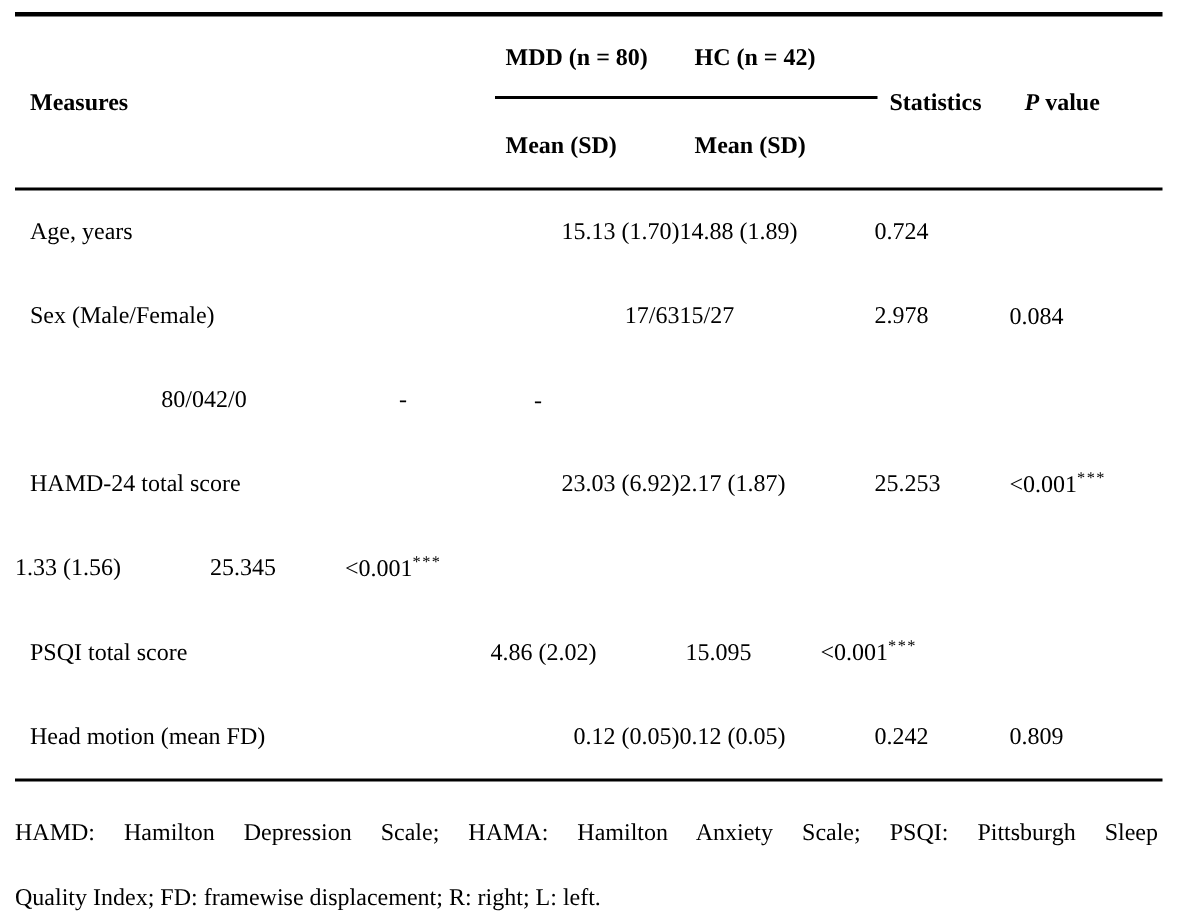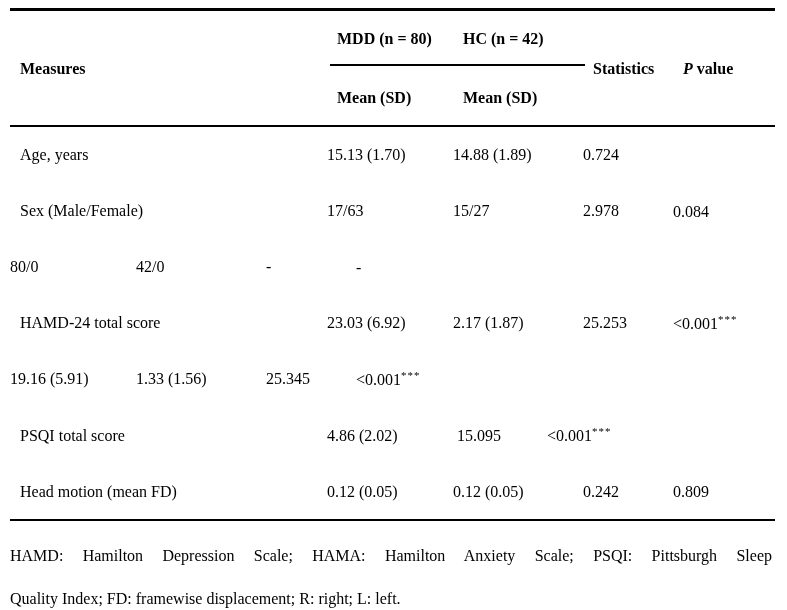--- a/index.html
+++ b/index.html
@@ -26,21 +26,21 @@
   .thead .stats-h    { position: absolute; left: 583px; top: 60px; }
   .thead .p-h        { position: absolute; left: 673px; top: 60px; }
   .thead .p-h i      { font-style: italic; }
   .thead .p-h .rest  { margin-left: 4px; }
   .thead .sub-mdd    { position: absolute; left: 327px; top: 89px; }
   .thead .sub-hc     { position: absolute; left: 453px; top: 89px; }
   .tbody { position: absolute; left: 0; top: 127px; width: 765px; }
   .row { display: flex; align-items: center; height: 56.1px; }
   .c { display: block; }
   .c.label { width: 317px; padding-left: 10px; box-sizing: border-box; }
-  .c.mdd   { width: 126px; }
+  .c.mdd   { width: 126px; text-align: right; }
   .c.hc    { width: 130px; }
   .c.stats { width: 90px; }
   .c.pval  { flex: 1; }
   .c.pval.sig { font-weight: normal; }
   .c.pval sup { font-size: 0.68em; vertical-align: super; letter-spacing: 1px; }
   .footnote { position: absolute; left: 0; top: 534px; width: 762px; line-height: 43px; }
   .fn-line1 { text-align: justify; text-align-last: justify; }
   .fn-line2 { text-align: left; }
 </style>
 </head>
@@ -90,21 +90,20 @@
 
       <div class="row">
         <span class="c label">HAMD-24 total score</span>
         <span class="c mdd">23.03 (6.92)</span>
         <span class="c hc">2.17 (1.87)</span>
         <span class="c stats">25.253</span>
         <span class="c pval sig"><span>&lt;0.001</span><sup>***</sup></span>
       </div>
 
       <div class="row">
-        <span class="c mdd">19.16 (5.91)</span>
         <span class="c hc">1.33 (1.56)</span>
         <span class="c stats">25.345</span>
         <span class="c pval sig"><span>&lt;0.001</span><sup>***</sup></span>
       </div>
 
       <div class="row">
         <span class="c label">PSQI total score</span>
         <span class="c hc">4.86 (2.02)</span>
         <span class="c stats">15.095</span>
         <span class="c pval sig"><span>&lt;0.001</span><sup>***</sup></span>

